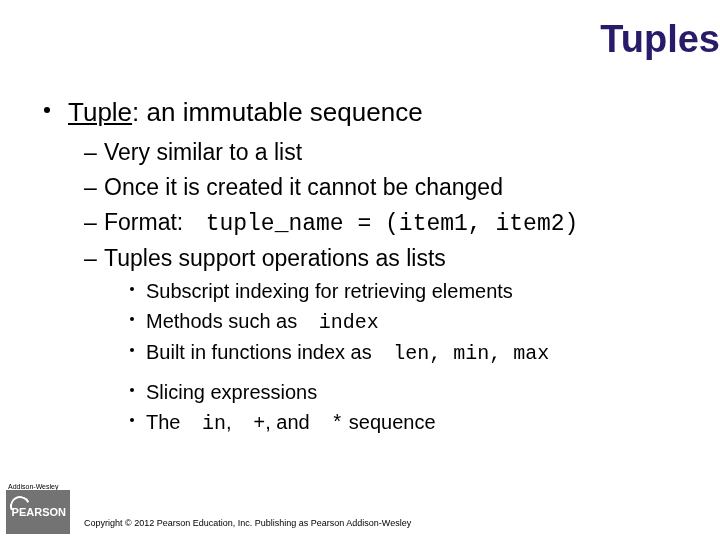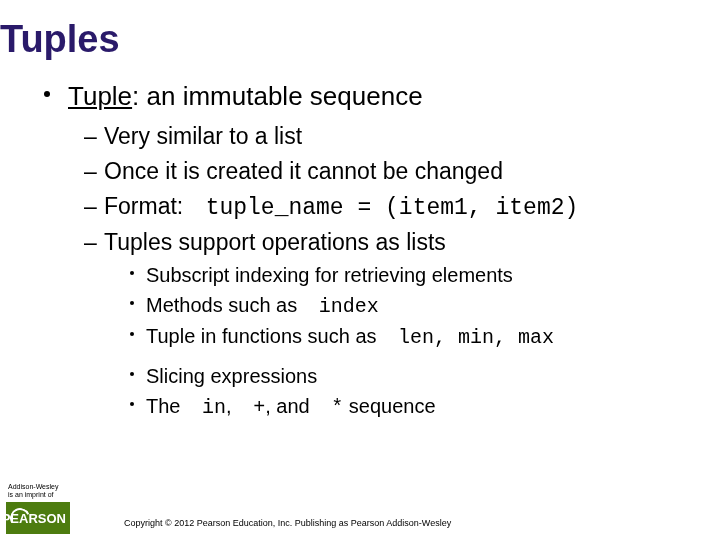--- a/index.html
+++ b/index.html
@@ -12,34 +12,34 @@
     overflow: hidden;
     position: relative;
   }
   .slide {
     width: 720px;
     height: 540px;
     position: relative;
     box-sizing: border-box;
   }
   .title {
-    text-align: left;
+    text-align: right;
     font-size: 38px;
     font-weight: bold;
     color: #2a1a6a;
     padding-top: 18px;
     padding-bottom: 8px;
   }
   .body {
     padding: 0 34px 0 50px;
   }
   .lvl1 {
     font-size: 26px;
     color: #000;
-    margin-top: 12px;
+    margin-top: 28px;
     margin-bottom: 10px;
     position: relative;
     padding-left: 18px;
   }
   .lvl1 .dot {
     position: absolute;
     left: -6px;
     top: 10px;
     width: 6px;
     height: 6px;
@@ -92,24 +92,24 @@
     line-height: 1.05;
     color: #000;
     text-align: left;
     font-family: Arial, sans-serif;
   }
   .logo-box {
     position: absolute;
     left: 6px;
     bottom: 6px;
     width: 64px;
-    height: 32px;
-    background: #4d7c0f;
+    height: 44px;
+    background: #737373;
     color: #fff;
-    font-size: 13px;
+    font-size: 11px;
     font-weight: bold;
     display: flex;
     align-items: center;
     justify-content: flex-end;
     padding-right: 4px;
     box-sizing: border-box;
   }
   .logo-box .swoosh {
     position: absolute;
     left: 4px;
@@ -121,21 +121,20 @@
     border-bottom-color: transparent;
     border-radius: 50%;
     transform: rotate(20deg);
   }
   .copyright {
     position: absolute;
     left: 84px;
     bottom: 12px;
     font-size: 9px;
     color: #000;
-    margin-left: 40px;
   }
   .gap { height: 4px; }
 </style>
 </head>
 <body>
 
 <div class="slide">
 
   <div class="title">Tuples</div>
 
@@ -171,21 +170,21 @@
       <span>Subscript indexing for retrieving elements</span>
     </div>
 
     <div class="lvl3">
       <span class="dot"></span>
       <span>Methods such as </span><span class="mono">index</span>
     </div>
 
     <div class="lvl3">
       <span class="dot"></span>
-      <span>Tuple in functions such as </span><span class="mono">len, min, max</span>
+      <span>Built in functions index as </span><span class="mono">len, min, max</span>
     </div>
 
     <div class="gap"></div>
 
     <div class="lvl3">
       <span class="dot"></span>
       <span>Slicing expressions</span>
     </div>
 
     <div class="lvl3">

